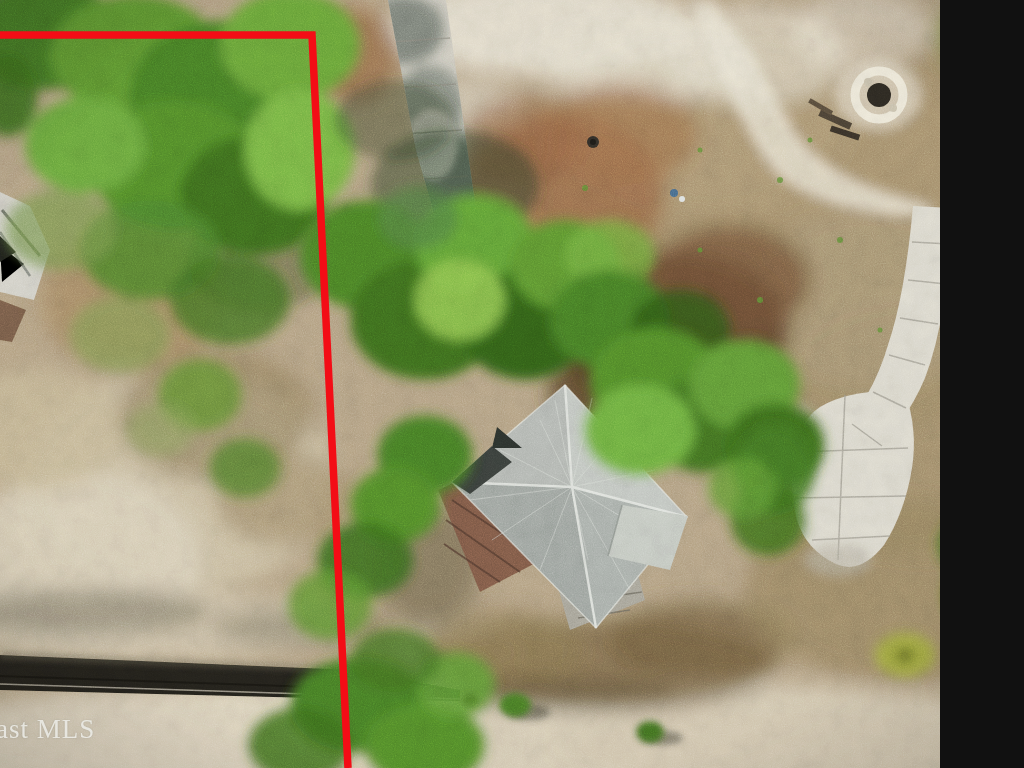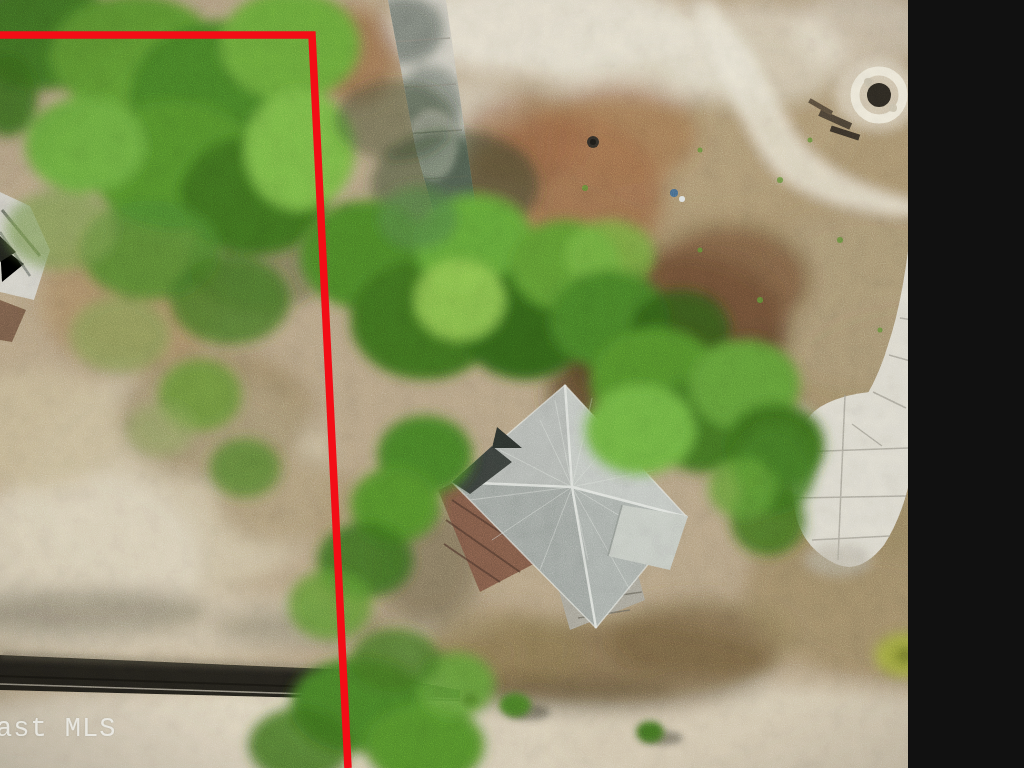--- a/index.html
+++ b/index.html
@@ -1,17 +1,17 @@
 <!DOCTYPE html>
 <html style="--boundary-red: #e8121a; --terrain-base: #b3a184; --sand: #d6ccb6; --concrete: #cfccc1; --concrete-bright: #dcd9ce; --roof-gray: #b7bbb6; --road-dark: #25231d; --canopy-green: #4a7c2a; --mulch-brown: #5c442f; --deck-wood: #7d5b49;"><head>
 <meta charset="utf-8">
 <style>
   html,body{margin:0;padding:0;background:#111;}
   .stage{position:relative;width:908px;height:768px;overflow:hidden;
-         font-family:Liberation Mono, monospace;filter:saturate(1.05) contrast(1.02);}
+         font-family:Liberation Serif, serif;filter:saturate(1.05) contrast(1.02);padding-left:32px;}
   .stage svg{position:absolute;left:0;top:0;display:block;}
   .watermark{position:absolute;left:-4px;top:714px;font-size:27px;font-weight:400;
              letter-spacing:1px;color:rgba(243,243,240,0.78);
              text-shadow:0 0 2px rgba(120,120,110,0.35);user-select:none;}
 </style>
 </head>
 <body>
 
 <div class="stage">
 <svg width="1024" height="768" viewBox="0 0 1024 768">

